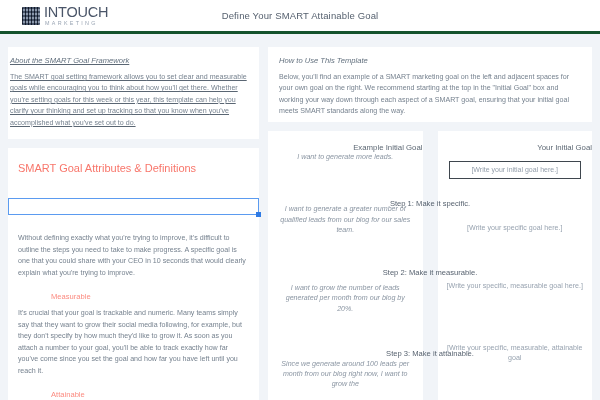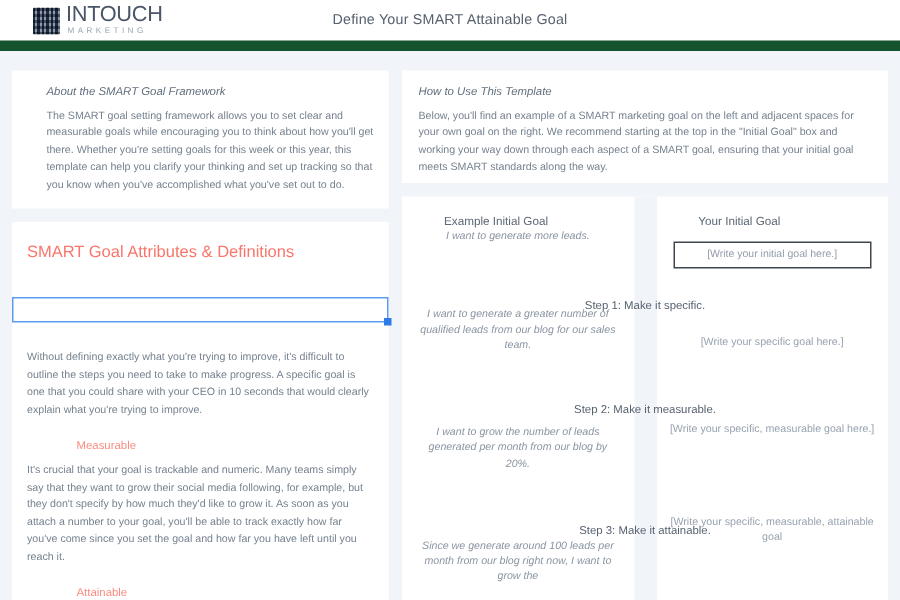--- a/index.html
+++ b/index.html
@@ -17,21 +17,21 @@
     -webkit-font-smoothing: antialiased;
   }
 
   
   .app-header {
     height: 34px;
     background: #ffffff;
     display: flex;
     align-items: center;
     position: relative;
-    border-bottom: 7px solid #14532d;
+    border-bottom: 3px solid #14532d;
   }
   .logo-wrap {
     display: flex;
     align-items: center;
     margin-left: 22px;
     gap: 4px;
   }
   .logo-mark {
     width: 18px;
     height: 18px;
@@ -79,22 +79,23 @@
 
   .col-left { width: 251px; flex: 0 0 251px; }
   .col-right { flex: 1 1 auto; display: flex; flex-direction: column; }
 
   .card {
     background: #ffffff;
   }
 
   
   .card-about {
-    padding: 9px 10px 10px 23px;
+    padding: 9px 10px 10px 2px;
     margin-bottom: 9px;
+    text-decoration: underline;
   }
   .card-attrs {
     padding: 10px 10px 12px 10px;
     min-height: 270px;
   }
 
   .section-title-italic {
     font-style: italic;
     font-size: 7.6px;
     color: #62707e;
@@ -155,21 +156,21 @@
     width: 15px;
     flex: 0 0 15px;
     background: #f1f4f8;
   }
   .compare-col {
     flex: 1 1 0;
     position: relative;
   }
 
   .col-head {
-    text-align: left;
+    text-align: right;
     font-size: 7.8px;
     color: #5d6874;
     padding-top: 12px;
     padding-left: 28px;
   }
 
   .example-line {
     text-align: center;
     font-style: italic;
     font-size: 7.1px;

